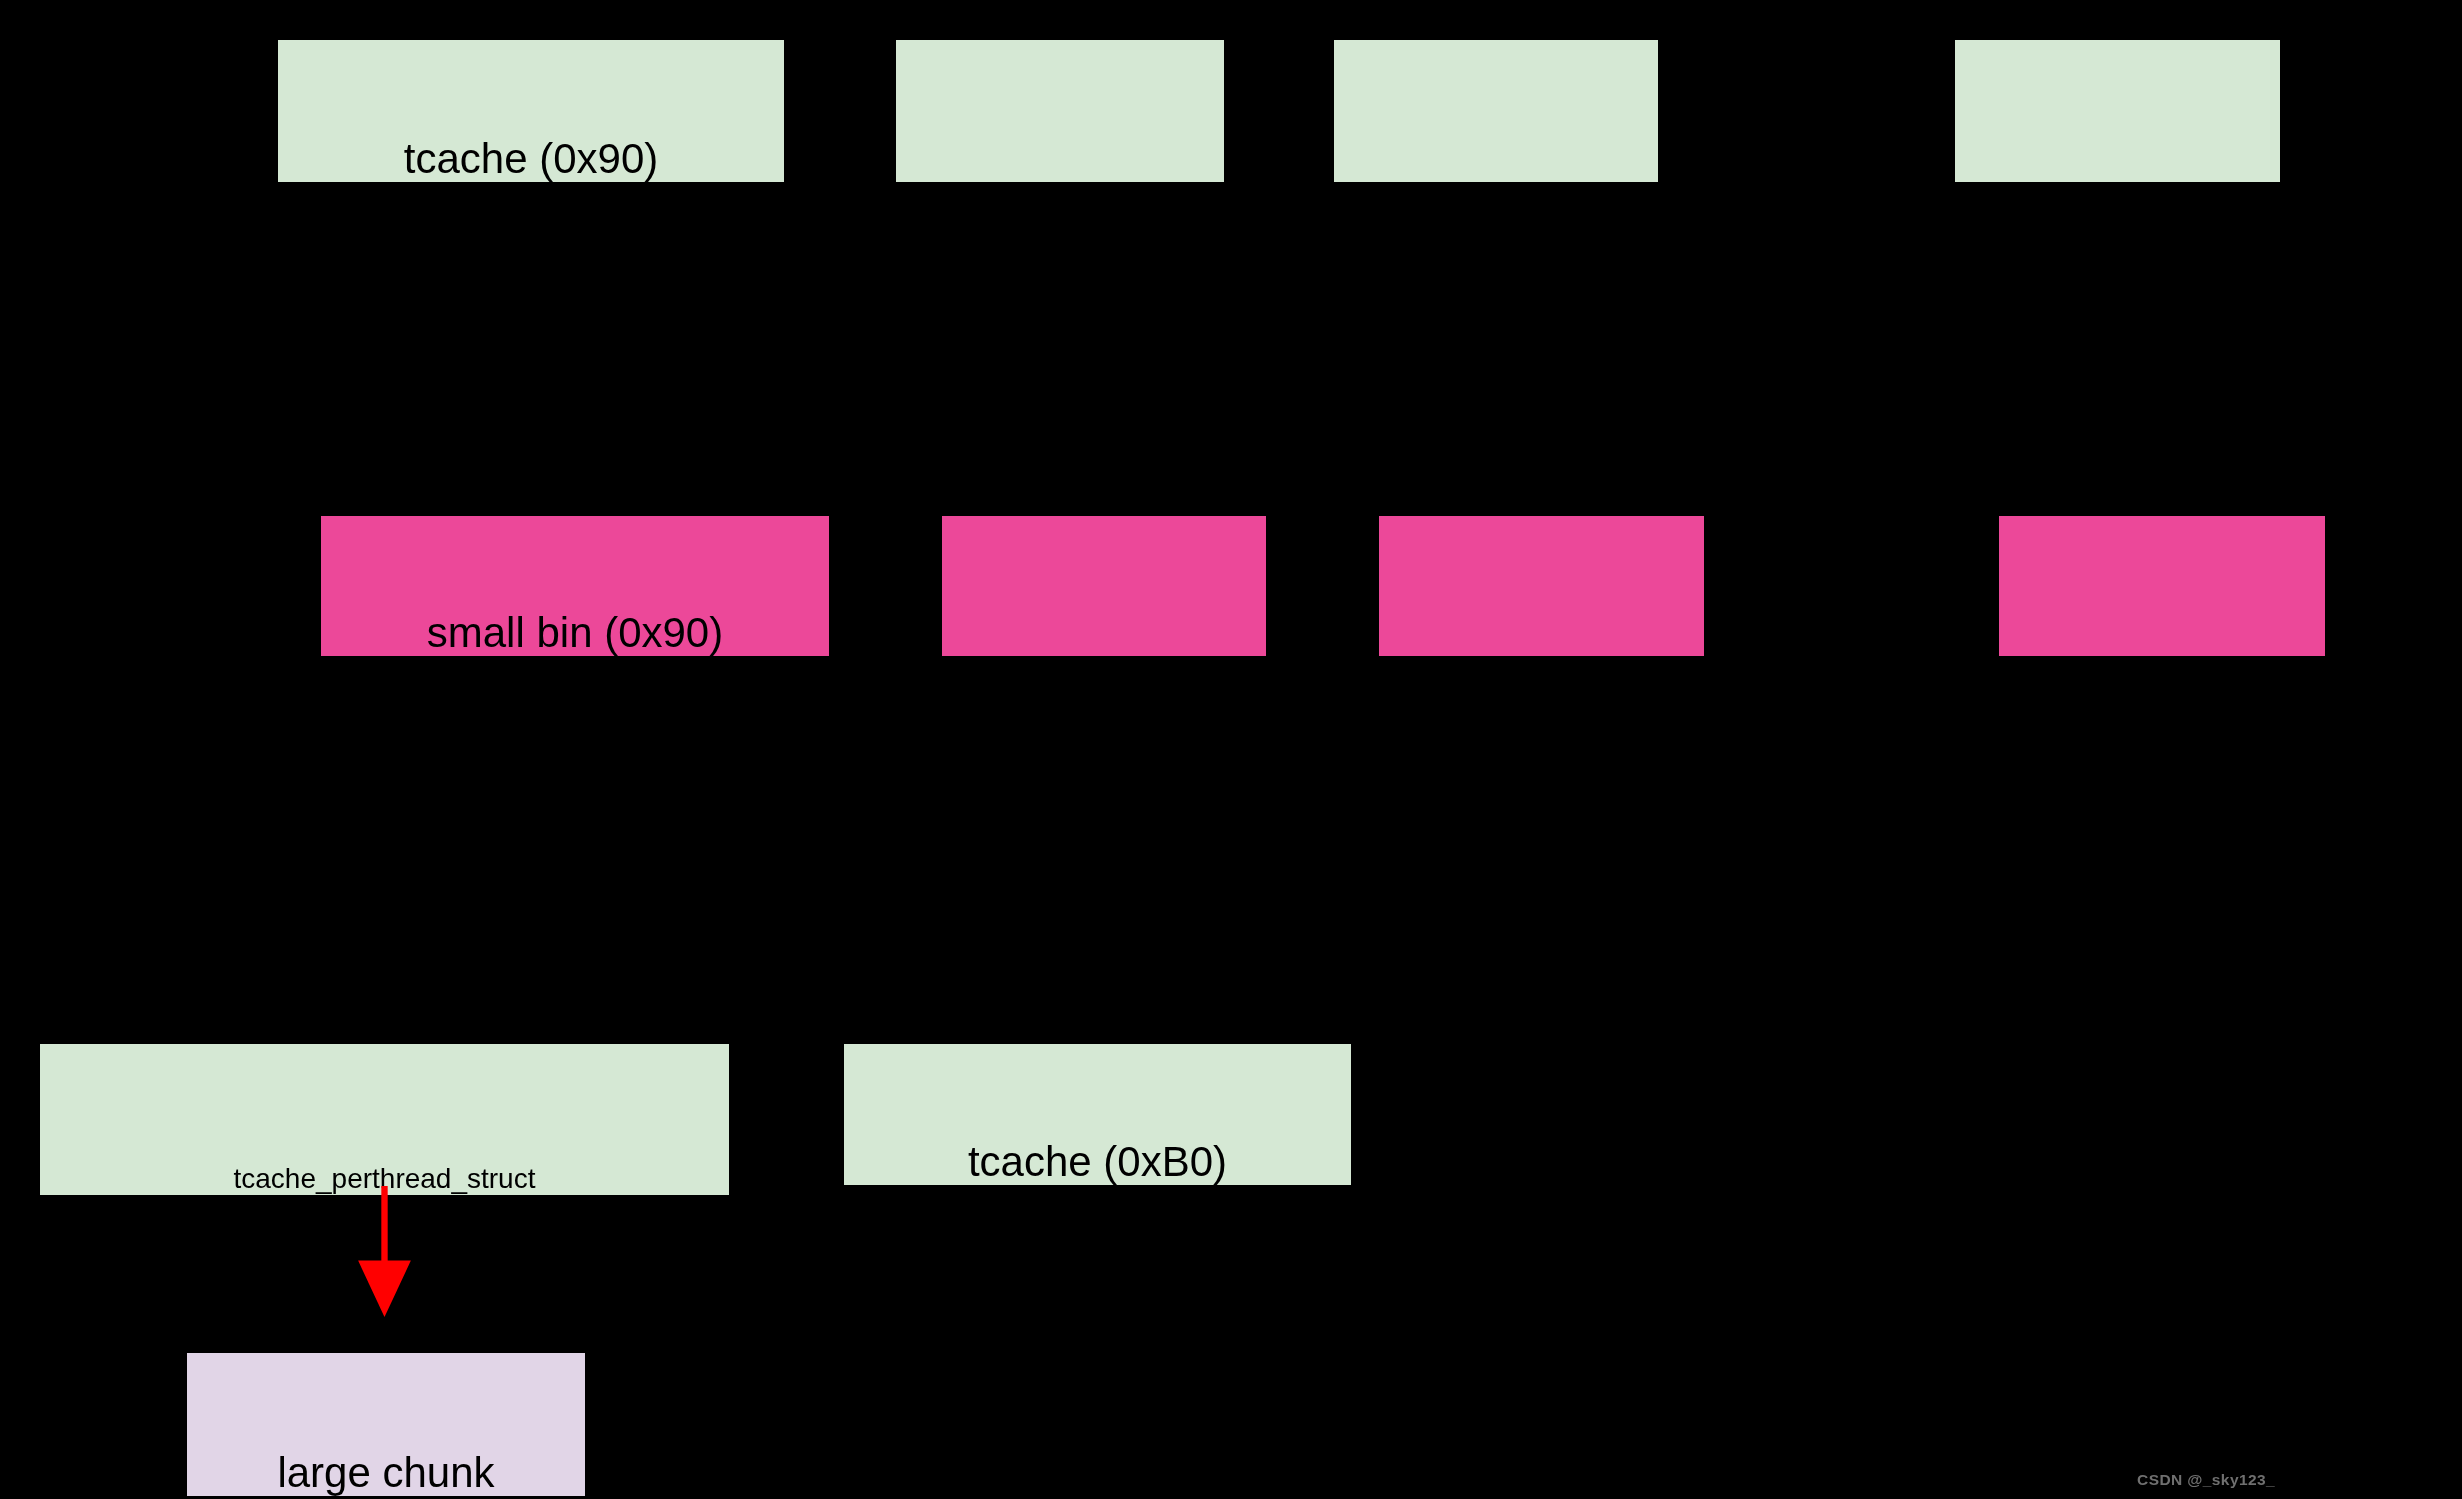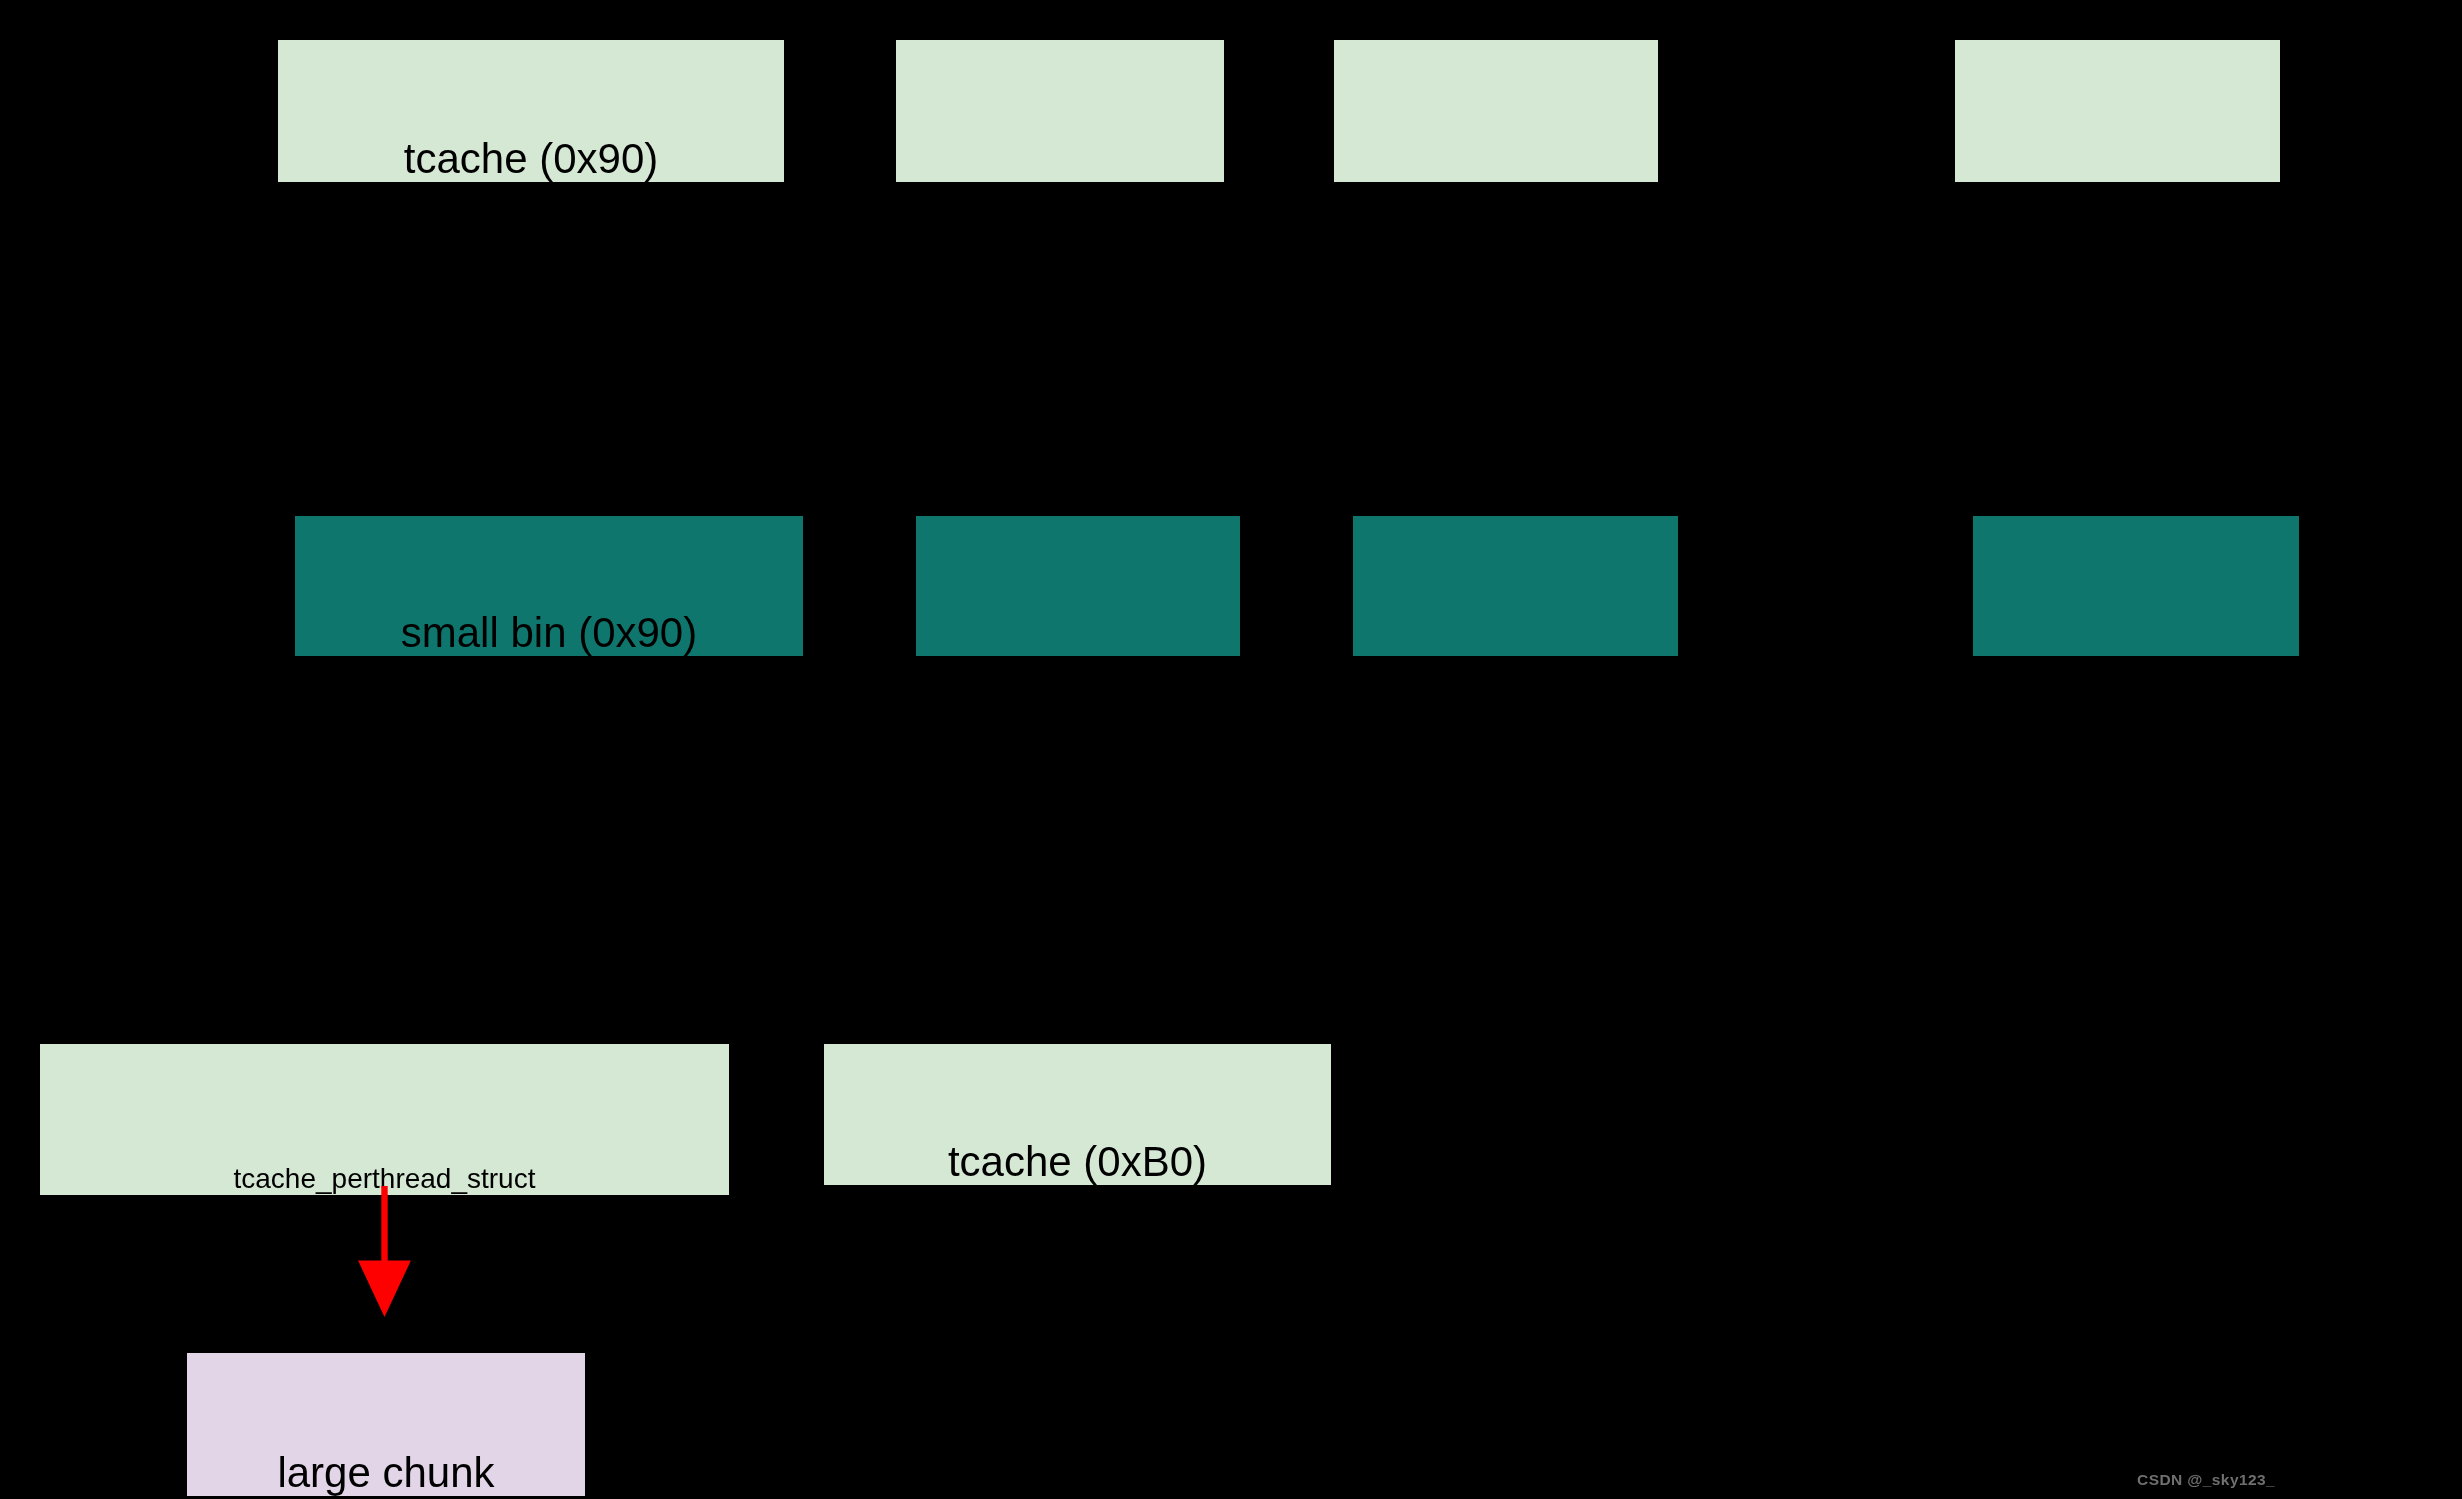--- a/index.html
+++ b/index.html
@@ -25,21 +25,21 @@
     color: #000000;
     line-height: 1.1;
     white-space: nowrap;
     text-align: center;
   }
   .node-label {
     display: block;
   }
   
   .fill-green  { background: #d5e8d4; }
-  .fill-cream  { background: #0f766e; }
+  .fill-cream  { background: #ec4899; margin-left: 26px; }
   .fill-purple { background: #e1d5e7; margin-top: 35px; }
 
   
   .arrow {
     position: absolute;
     overflow: visible;
   }
   .watermark {
     position: absolute;
     color: #6f6f6f;
@@ -73,21 +73,21 @@
     </div>
     <div class="node fill-cream" style="left: 1353px; top: 516px; width: 325px; height: 140px; font-size: 42px;">
       <span class="node-label"></span>
     </div>
     <div class="node fill-cream" style="left: 1973px; top: 516px; width: 326px; height: 140px; font-size: 42px;">
       <span class="node-label"></span>
     </div>
     <div class="node fill-green" style="left: 40px; top: 1044px; width: 689px; height: 151px; font-size: 28px;">
       <span class="node-label">tcache_perthread_struct</span>
     </div>
-    <div class="node fill-green" style="left: 824px; top: 1044px; width: 507px; height: 141px; font-size: 42px;">
+    <div class="node fill-green" style="left: 844px; top: 1044px; width: 507px; height: 141px; font-size: 42px;">
       <span class="node-label">tcache (0xB0)</span>
     </div>
     <div class="node fill-purple" style="left: 187px; top: 1318px; width: 398px; height: 143px; font-size: 42px;">
       <span class="node-label">large chunk</span>
     </div>
     <svg class="arrow" width="53" height="131" viewBox="0 0 58 144" style="left: 358px; top: 1186px;">
       <line x1="29" y1="0" x2="29" y2="88" stroke="#FF0000" stroke-width="7"></line>
       <polygon points="0,82 58,82 29,144" fill="#FF0000"></polygon>
     </svg>
     <div class="watermark" style="left: 2275px; top: 1471px; color: rgb(111, 111, 111); transform: translateX(-100%); font-weight: bold;">CSDN @_sky123_</div>

